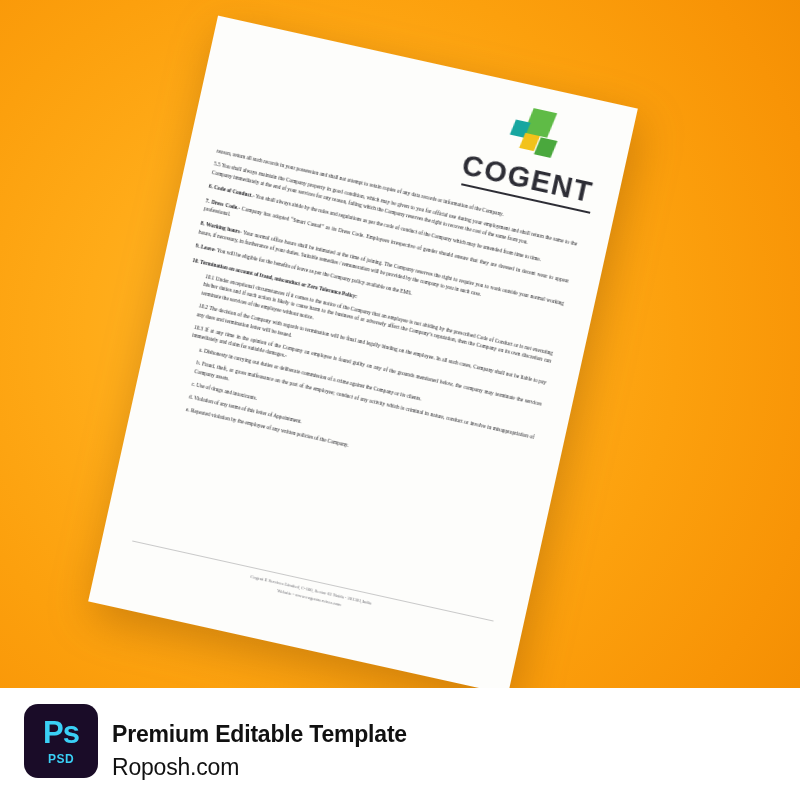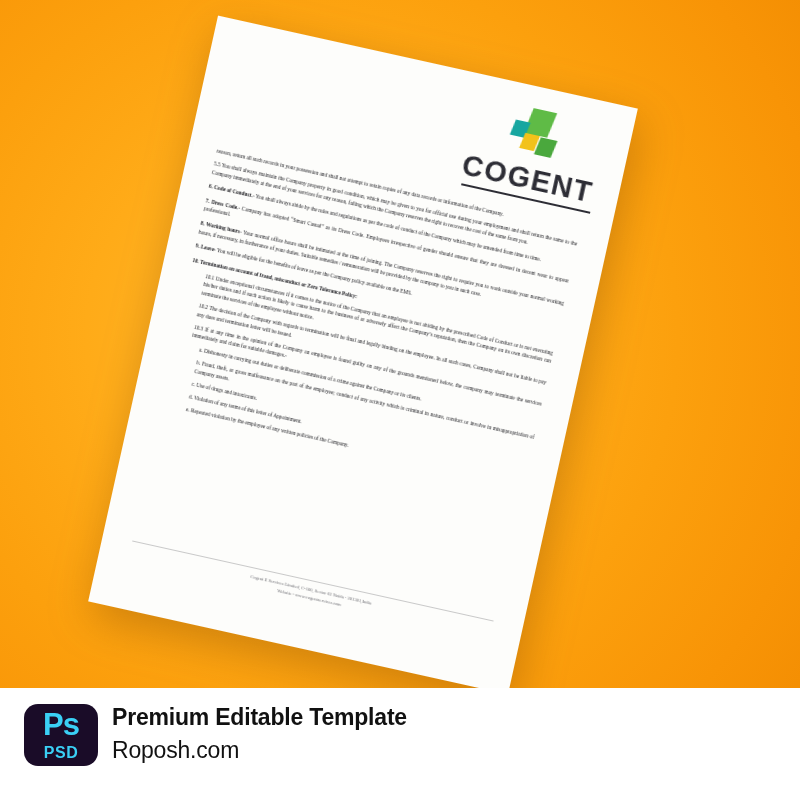--- a/index.html
+++ b/index.html
@@ -29,47 +29,47 @@
     height: 112px;
     background: #ffffff;
     z-index: 40;
   }
 
   #ps-badge {
     position: absolute;
     left: 24px;
     top: 16px;
     width: 74px;
-    height: 62px;
+    height: 74px;
     border-radius: 14px;
     background: #1a0c28;
     display: flex;
     flex-direction: column;
     align-items: center;
     justify-content: center;
     color: #3ad0f5;
   }
   #ps-badge .ps-big {
     font-size: 31px;
     font-weight: bold;
     line-height: 1;
     letter-spacing: -1px;
   }
   #ps-badge .ps-small {
-    font-size: 16px;
+    font-size: 12px;
     font-weight: bold;
     line-height: 1;
     margin-top: 5px;
     letter-spacing: 0.5px;
   }
 
   #footer-text {
     position: absolute;
     left: 112px;
-    top: 15px;
+    top: 32px;
     color: #111111;
   }
   #footer-line1 {
     font-size: 23px;
     font-weight: bold;
     line-height: 1.25;
     letter-spacing: -0.2px;
   }
   #footer-line2 {
     font-size: 23px;

